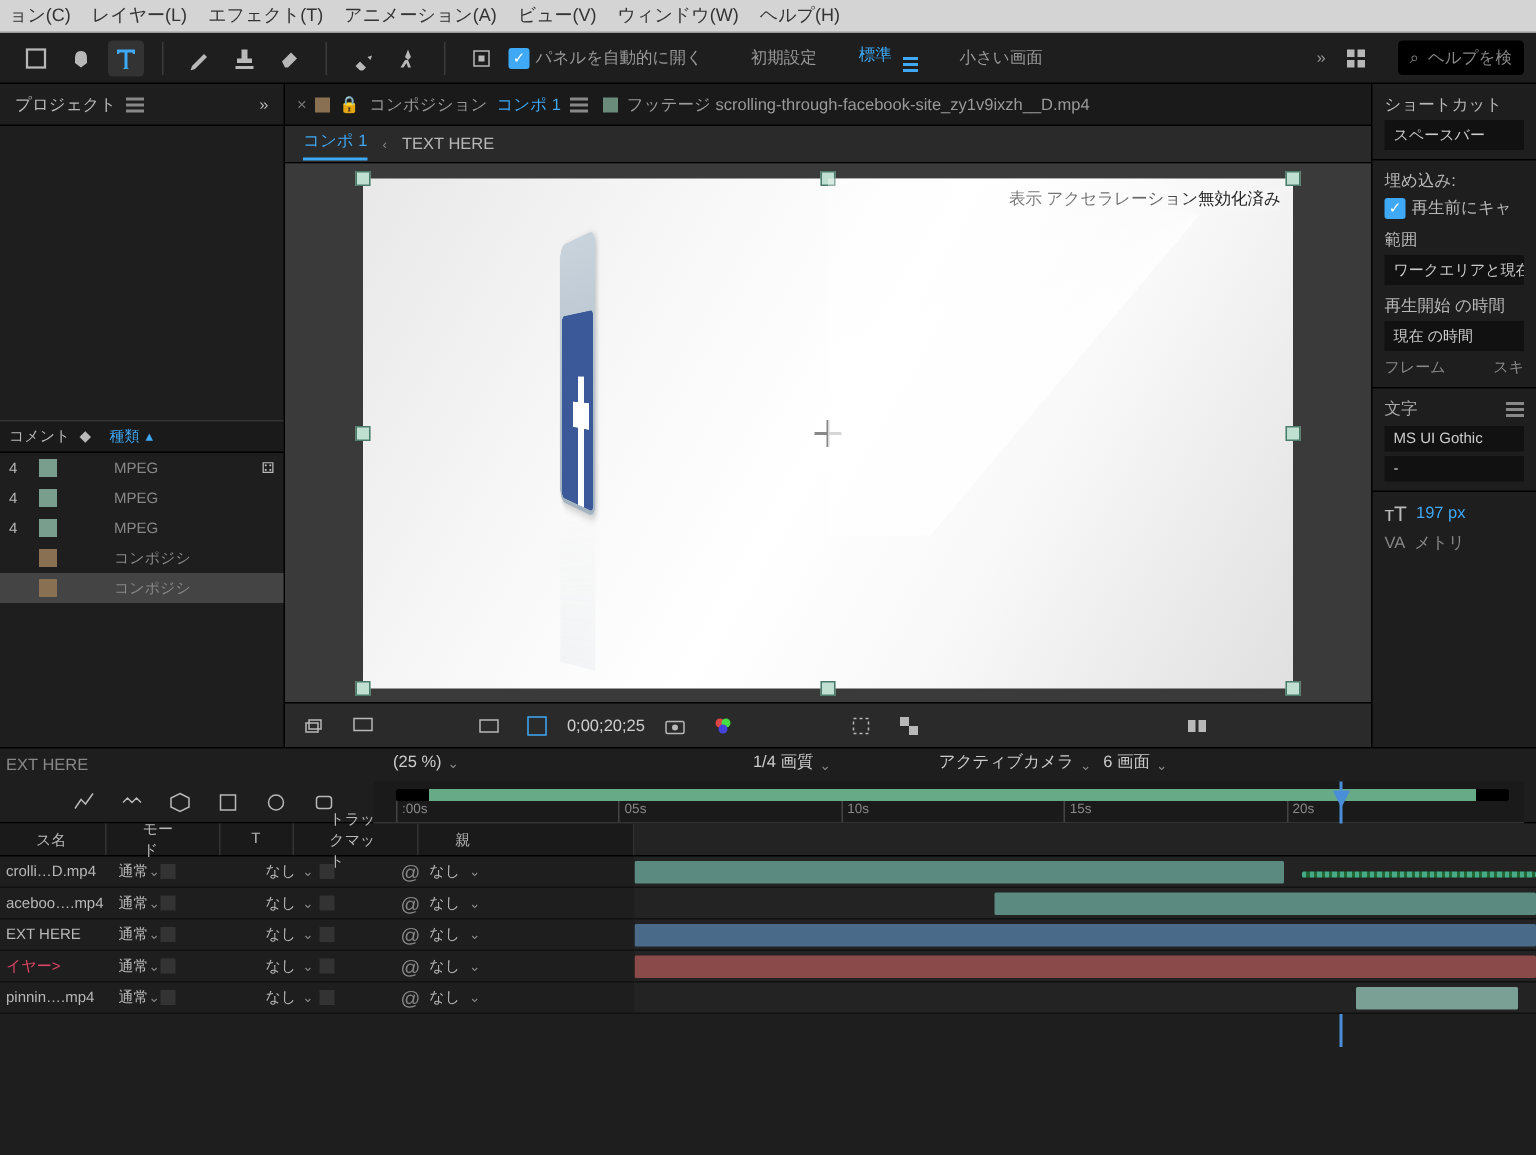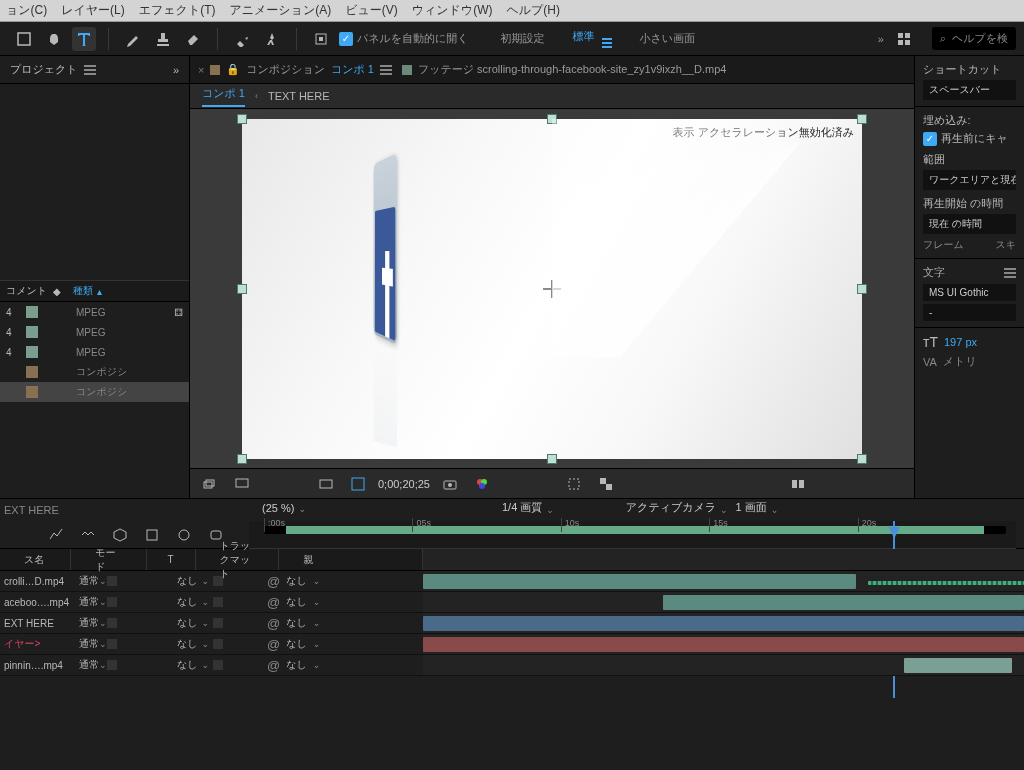--- a/index.html
+++ b/index.html
@@ -70,21 +70,21 @@
 .rp-row { display:flex; justify-content:space-between; color:#888; font-size:10px; margin-top:4px; }
 .char-panel { padding:6px 8px; }
 .char-val { color:#3fa9f5; }
 .bottom { border-top:1px solid #000; }
 .bottom-head { height:22px; padding:0 4px; display:flex; align-items:center; color:#888; font-size:11px; }
 .timeline-tools { height:28px; display:flex; align-items:center; padding:0 8px; gap:6px; border-bottom:1px solid #000; }
 .tl-left { width:220px; display:flex; align-items:center; justify-content:flex-end; gap:8px; }
 .tl-right { flex:1; position:relative; padding-left:15px;}
 .ruler { height:28px; background:#1a1a1a; position:relative; border-bottom:1px solid #333; }
 .ruler-bar { position:absolute; left:15px; top:5px; right:10px; height:8px; background:linear-gradient(90deg,#000 0%,#000 3%,#6a8 3%,#6a8 97%,#000 97%); border-radius:2px; }
-.ruler-ticks { position:absolute; left:15px; right:10px; bottom:16px; height:14px; display:flex; color:#888; font-size:9px; }
+.ruler-ticks { position:absolute; left:15px; right:10px; bottom:0; height:14px; display:flex; color:#888; font-size:9px; }
 .ruler-ticks span { flex:1; border-left:1px solid #444; padding-left:3px; }
 .playhead { position:absolute; top:0; bottom:-150px; width:2px; background:#4a8dd8; left:84%; }
 .playhead::before { content:""; position:absolute; top:6px; left:-5px; width:12px; height:12px; background:#4a8dd8; clip-path:polygon(0 0,100% 0,50% 100%); }
 .tl-headers { height:22px; display:flex; background:#1a1a1a; border-bottom:1px solid #000; font-size:10px; }
 .tlh { padding:0 24px; display:flex; align-items:center; border-right:1px solid #333; }
 .tlh.name{width:75px;} .tlh.mode{width:80px;} .tlh.t{width:18px;justify-content:center;} .tlh.track{width:90px;font-family:Liberation Mono, monospace;} .tlh.parent{width:160px;}
 .tl-row { height:21px; display:flex; align-items:center; font-size:10px; border-bottom:1px solid #111; }
 .tl-row .name{width:75px;padding:0 4px;overflow:hidden;white-space:nowrap;}
 .tl-row .name.red{color:#d46;}
 .tl-row .mode{width:80px;display:flex;align-items:center;gap:0;padding:0 4px;}
@@ -351,21 +351,21 @@
           <svg viewBox="0 0 16 16">
             <rect x="2" y="2" width="6" height="6"></rect>
             <rect x="8" y="8" width="6" height="6"></rect>
           </svg>
         </div>
       <div class="dropdown">
           <span>アクティブカメラ</span>
           <span class="chev">⌄</span>
         </div>
       <div class="dropdown">
-          <span>1 画面</span>
+          <span>6 画面</span>
           <span class="chev">⌄</span>
         </div>
       <div class="tool-btn">
           <svg viewBox="0 0 16 16">
             <rect x="2" y="4" width="5" height="8"></rect>
             <rect x="9" y="4" width="5" height="8"></rect>
           </svg>
         </div>
     </div>
   </div>

